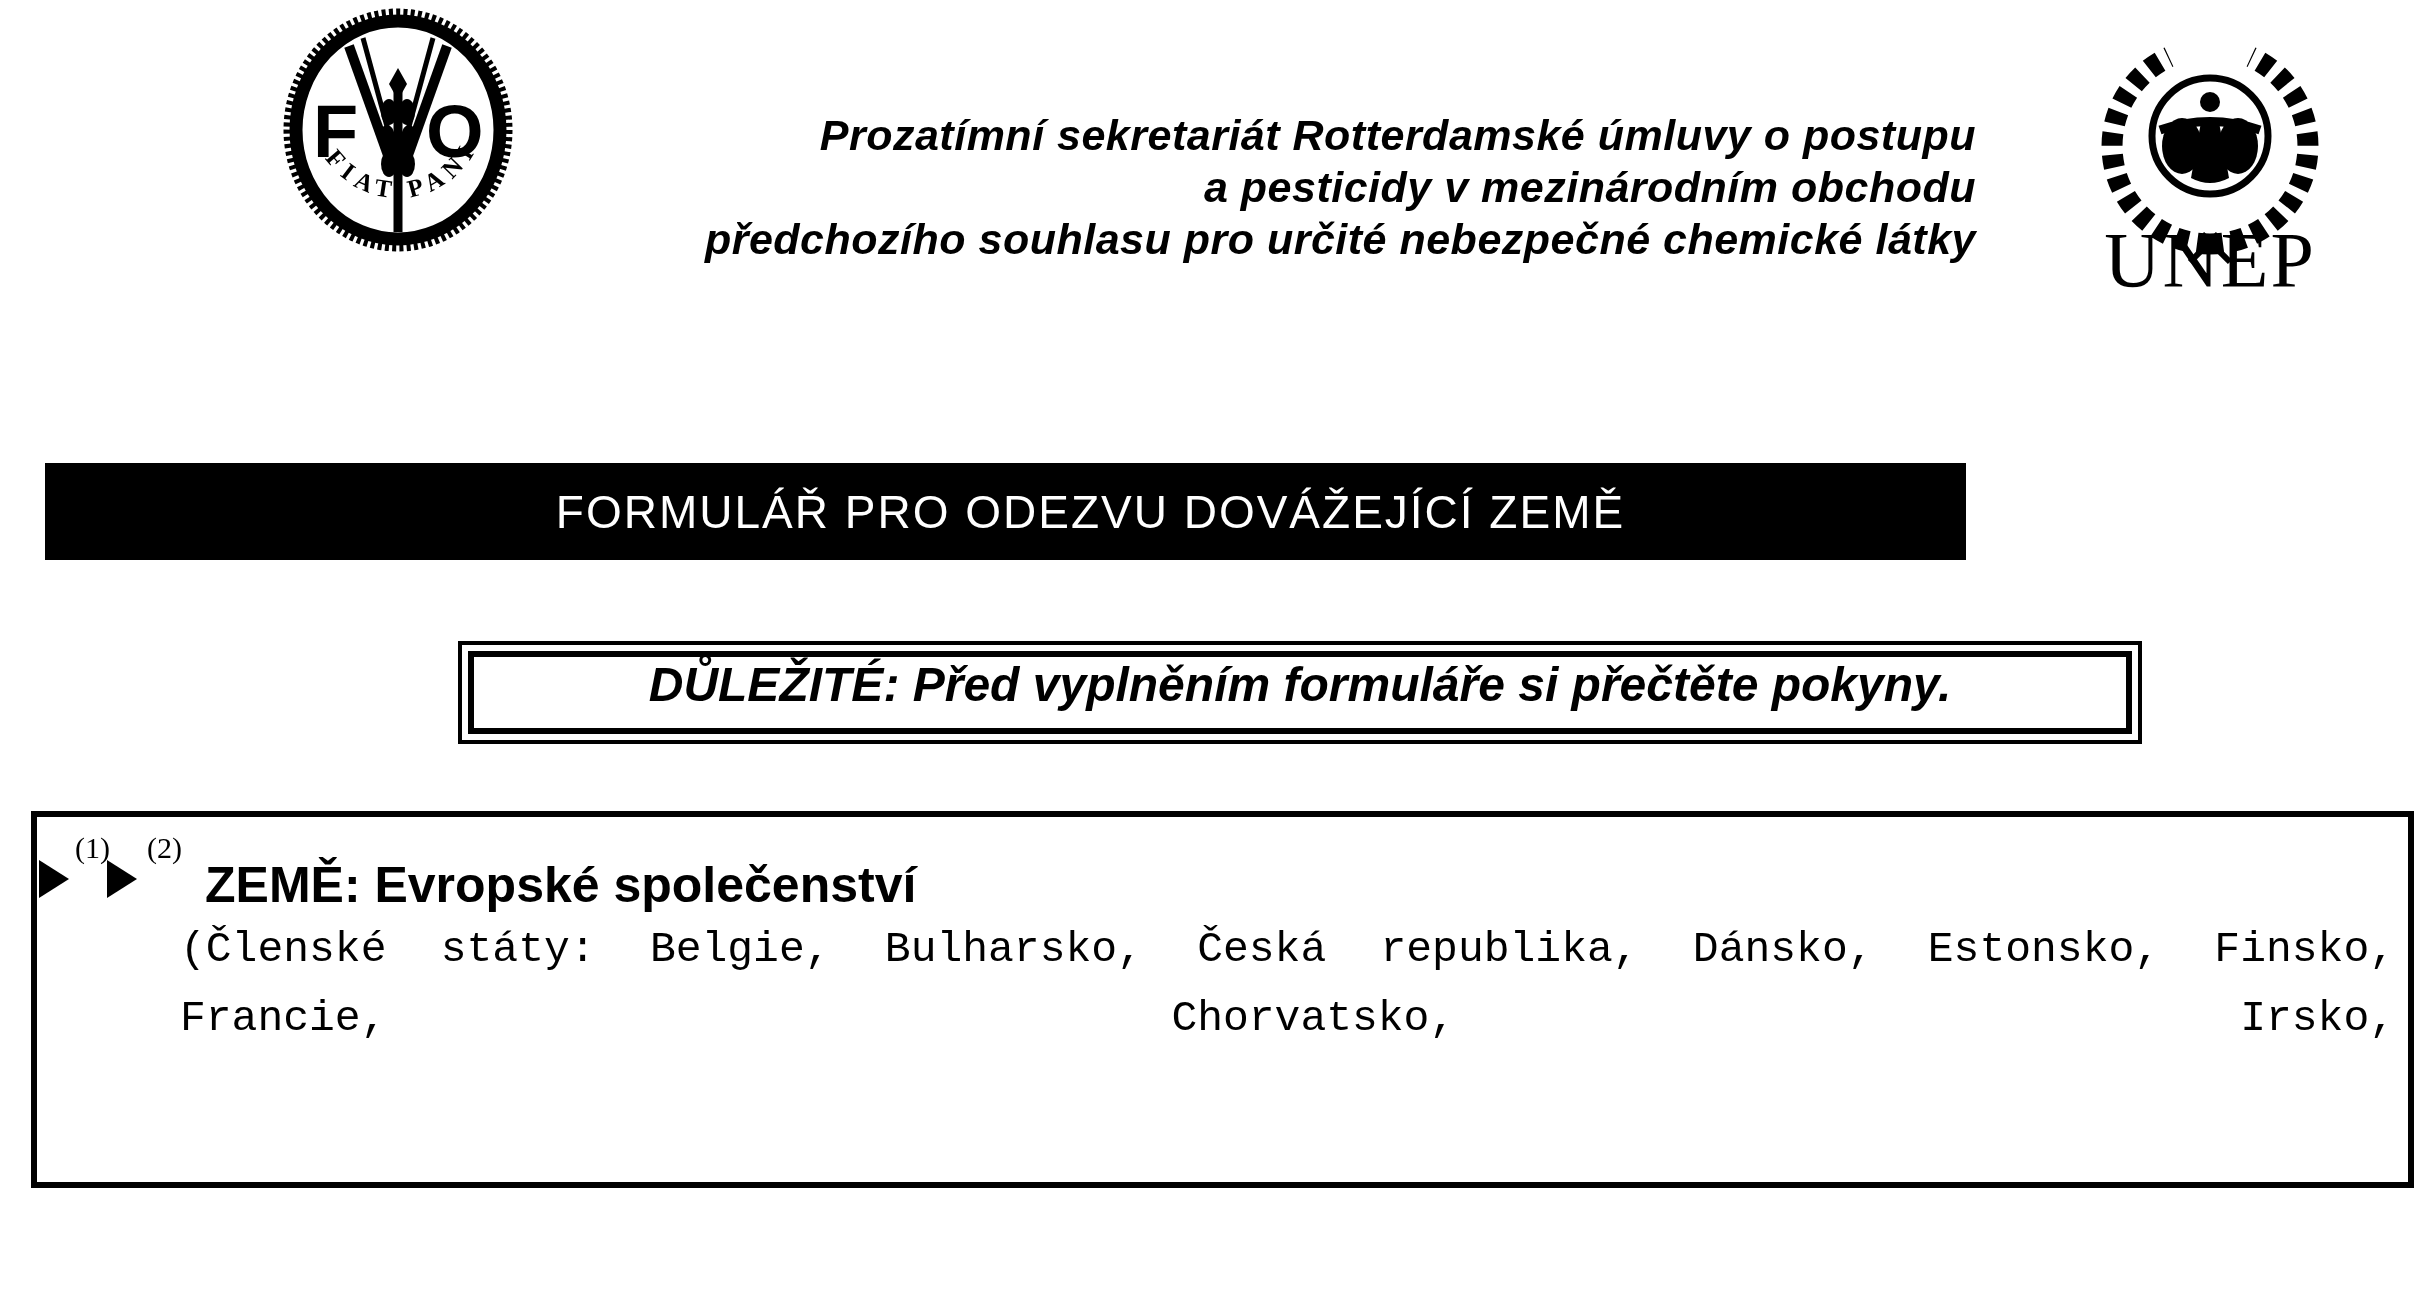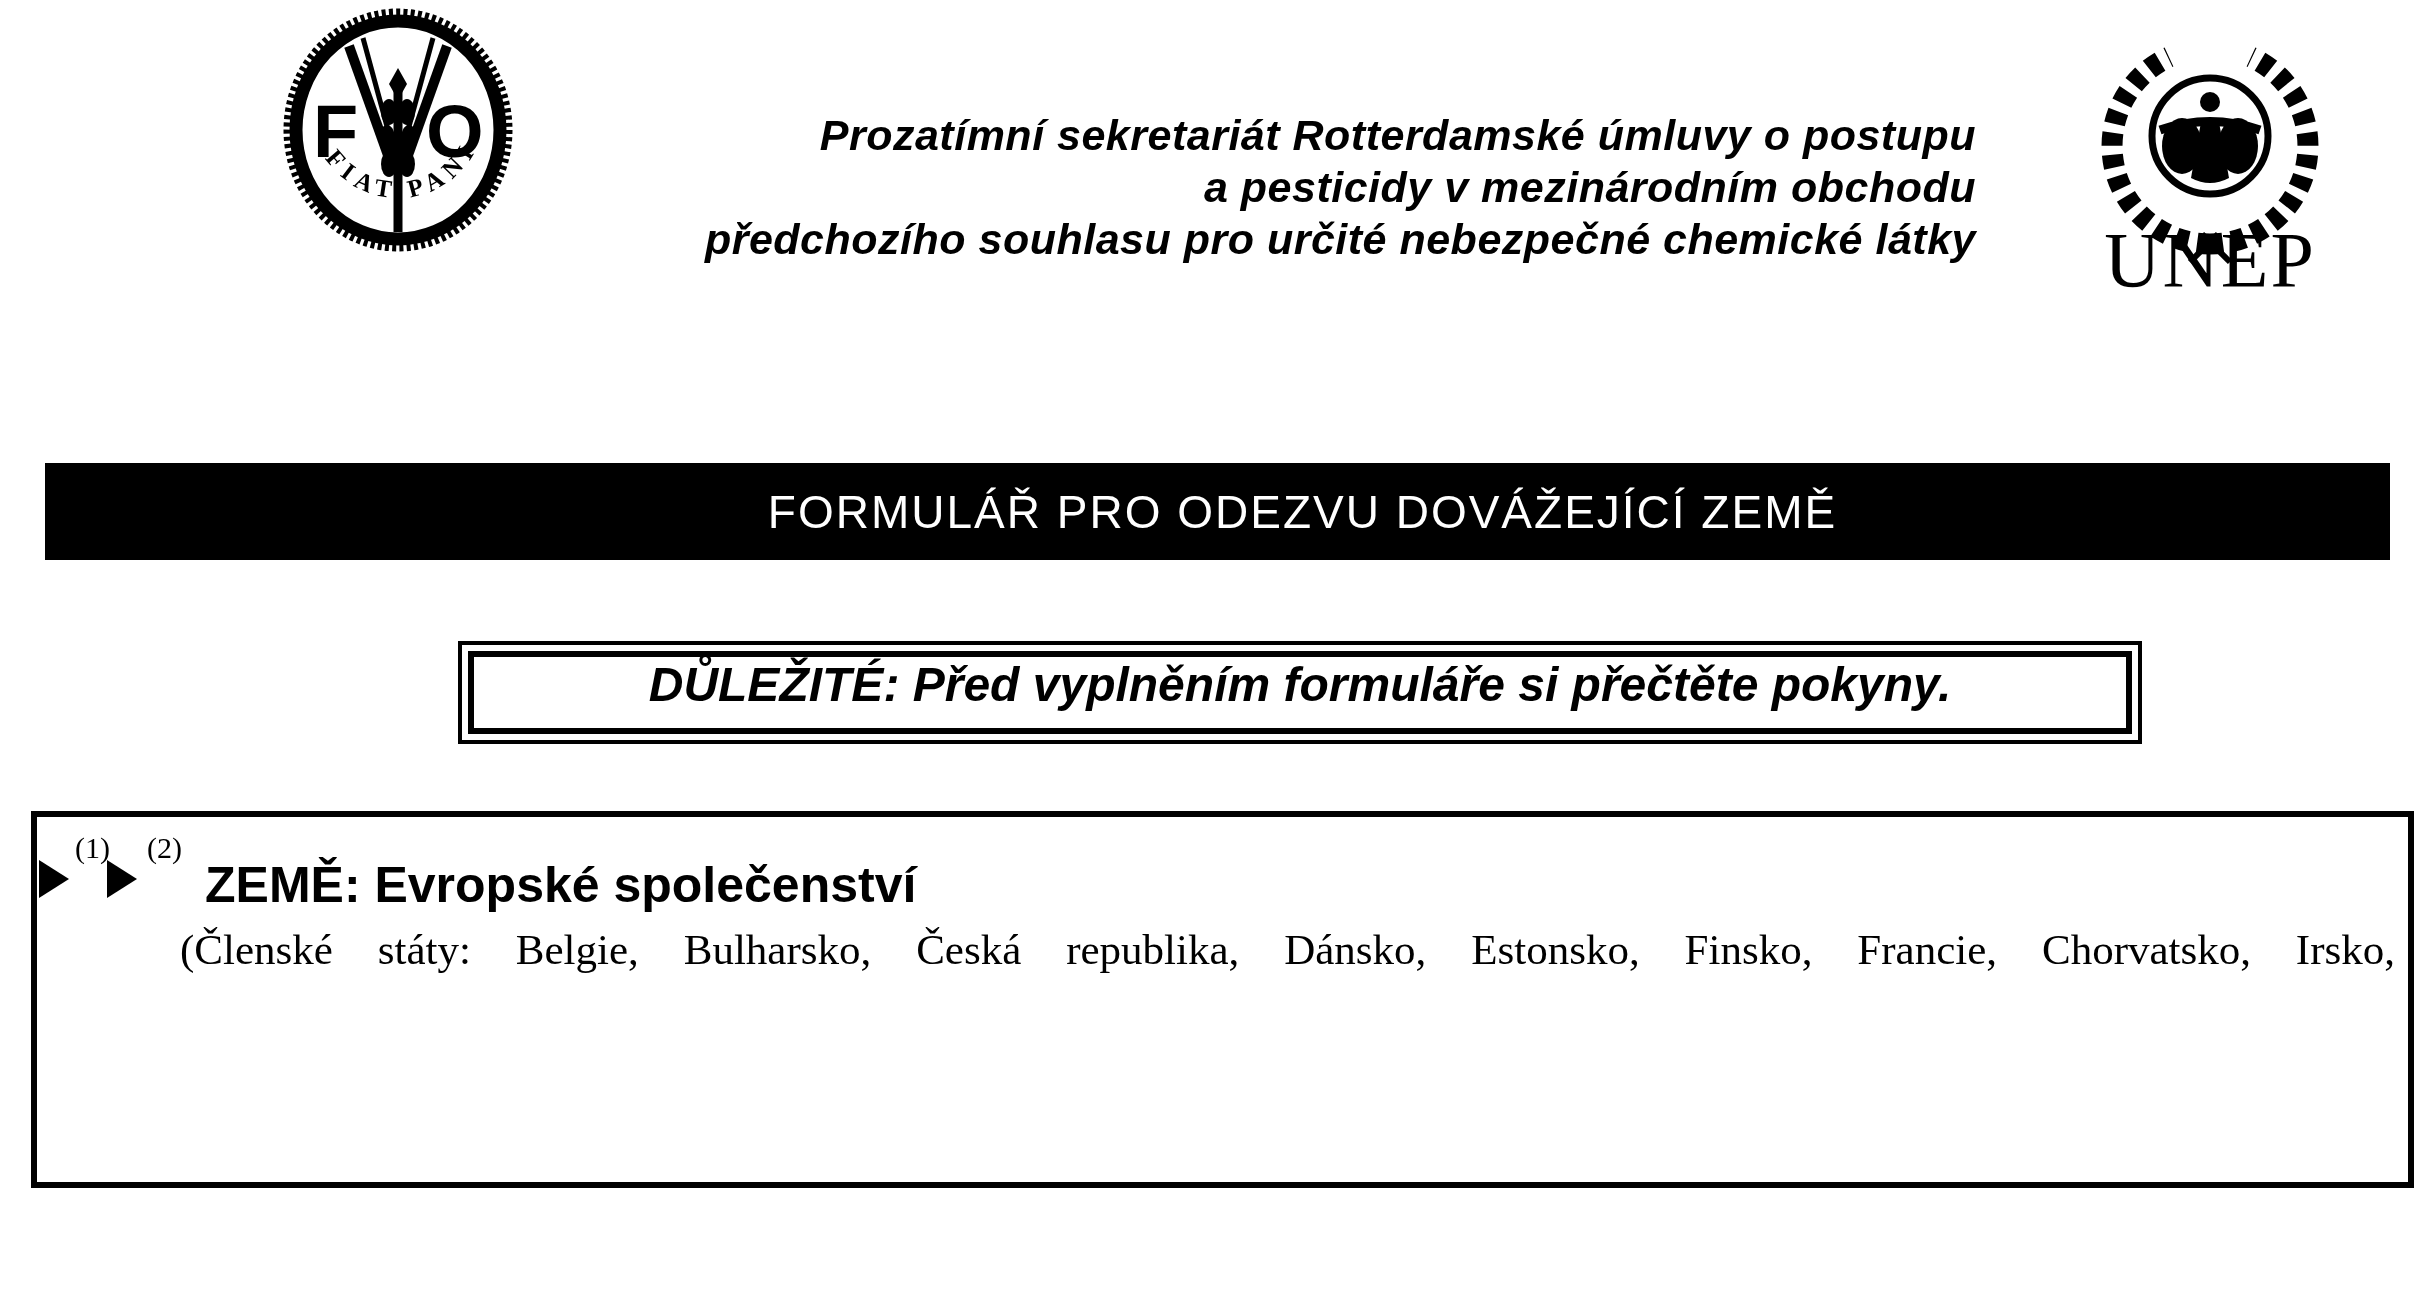--- a/index.html
+++ b/index.html
@@ -15,21 +15,21 @@
   
   .doc-title {
     position:absolute; left:656px; top:109px; width:1320px;
     text-align:right; font-weight:bold; font-style:italic;
     font-size:43px; line-height:52px; letter-spacing:0.5px;
   }
   .doc-title .title-line { white-space:nowrap; }
 
   
   .banner {
-    position:absolute; left:45px; top:463px; width:2345px; height:97px;
+    position:absolute; left:45px; top:463px; width:1921px; height:97px;
     background:#000; display:flex; align-items:center; justify-content:center;
   }
   .banner .banner-text {
     position:relative; left:85px; color:#fff; font-size:46px;
     letter-spacing:2px; white-space:nowrap; font-weight:400;
   }
 
   
   .notice-outer {
     position:absolute; left:458px; top:641px; width:1684px; height:103px;
@@ -60,21 +60,21 @@
     font-family:"Liberation Serif", serif; font-size:30px; line-height:30px;
   }
   .ref1 { left:38px; }
   .ref2 { left:110px; }
   .country-line {
     position:absolute; left:168px; top:38px;
     font-weight:bold; font-size:50px; line-height:60px; white-space:nowrap;
   }
   .members {
     position:absolute; left:143px; top:98px; width:2215px;
-    font-family:Liberation Serif, serif; font-size:43px; line-height:69px;
+    font-family:Liberation Mono, monospace; font-size:43px; line-height:69px;
   }
   .member-line { text-align:justify; text-align-last:justify; }
   .member-line.last { text-align:left; text-align-last:left; white-space:nowrap; }
   .tri-left {
     display:inline-block; width:0; height:0;
     border-right:27px solid #000; border-top:17px solid transparent;
     border-bottom:17px solid transparent; vertical-align:-4px; margin-left:3px;
   }
 </style>
 </head>

